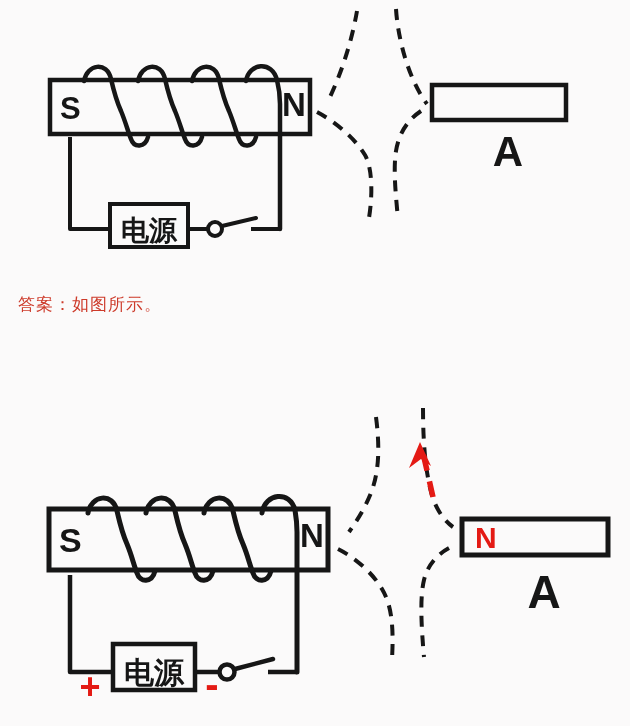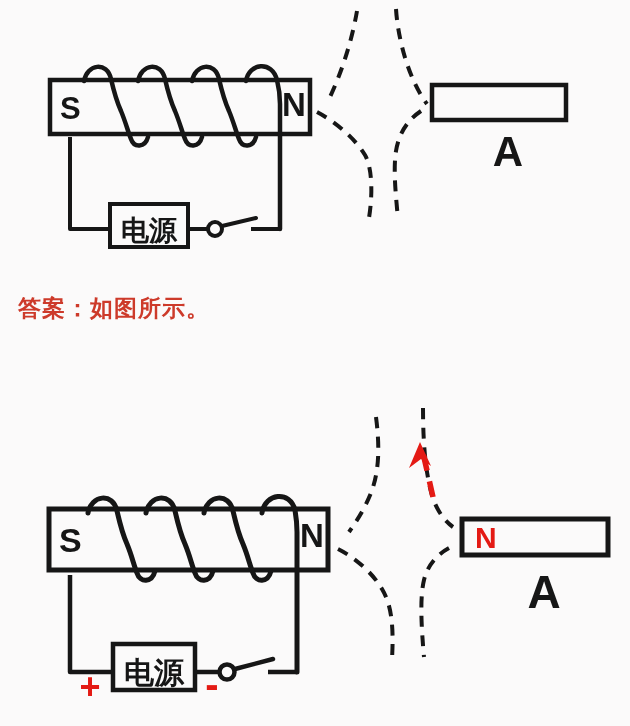--- a/index.html
+++ b/index.html
@@ -7,21 +7,21 @@
     width:630px;height:726px;position:relative;
     background:#fbfafa;
     font-family:"Liberation Sans","DejaVu Sans",sans-serif;
     overflow:hidden;
   }
   .diagram{position:absolute;left:0;}
   #diagram-top{top:0;}
   #diagram-bottom{top:396px;}
   .answer-line{
     position:absolute;left:18px;top:293px;
-    font-size:23px;font-weight:bold;color:#cd3a2a;
+    font-size:17px;font-weight:normal;color:#cd3a2a;
     letter-spacing:1px;white-space:nowrap;
   }
   svg text{font-family:"Liberation Sans","DejaVu Sans",sans-serif;font-weight:bold;}
   .ink-stroke{stroke:#161616;fill:none;}
   .core{fill:#fbfafa;stroke:#161616;}
   .fieldline{stroke:#161616;fill:none;stroke-dasharray:11 8.5;}
 </style>
 </head>
 <body>
 

